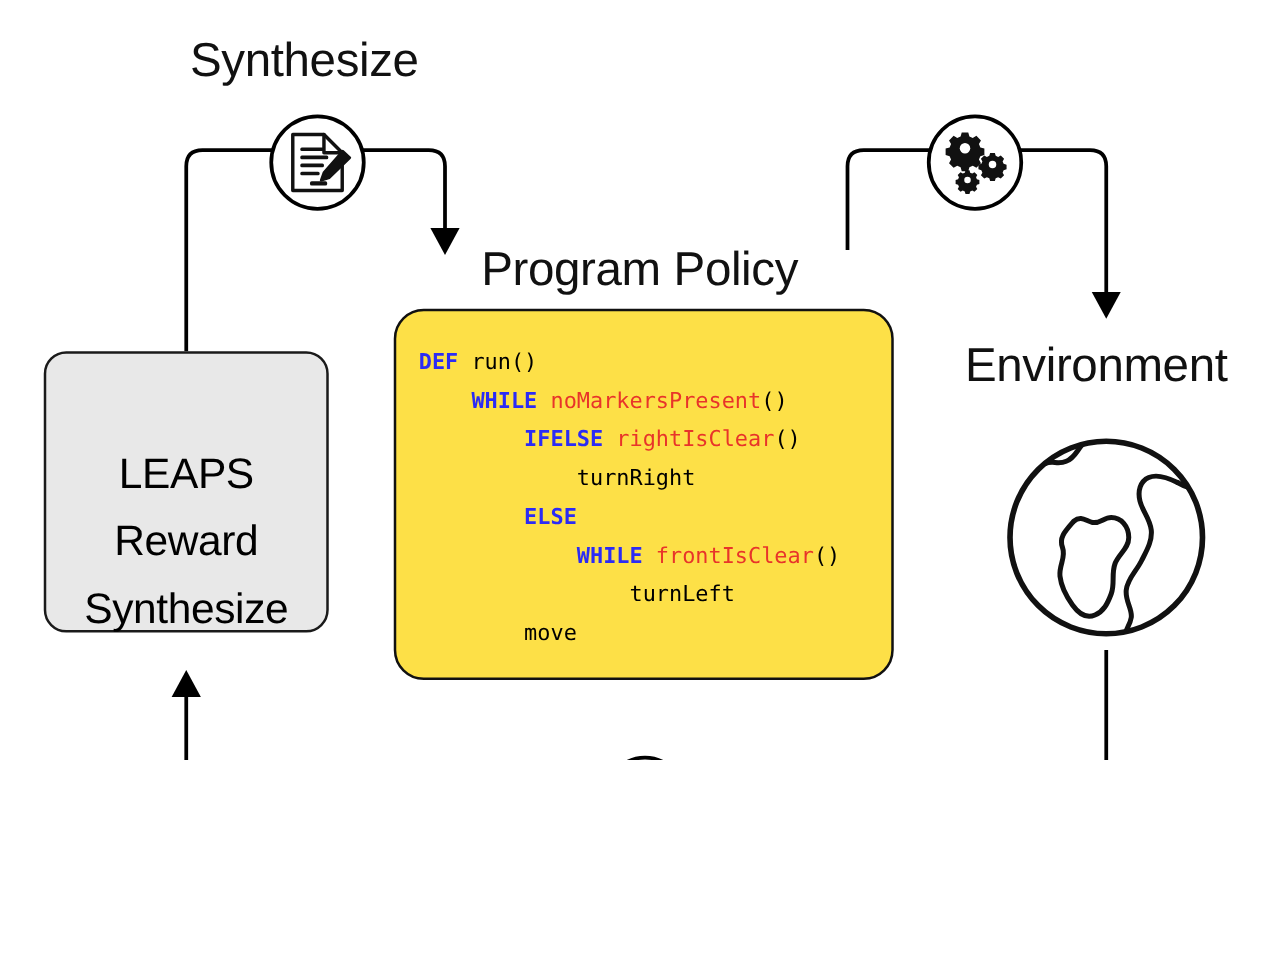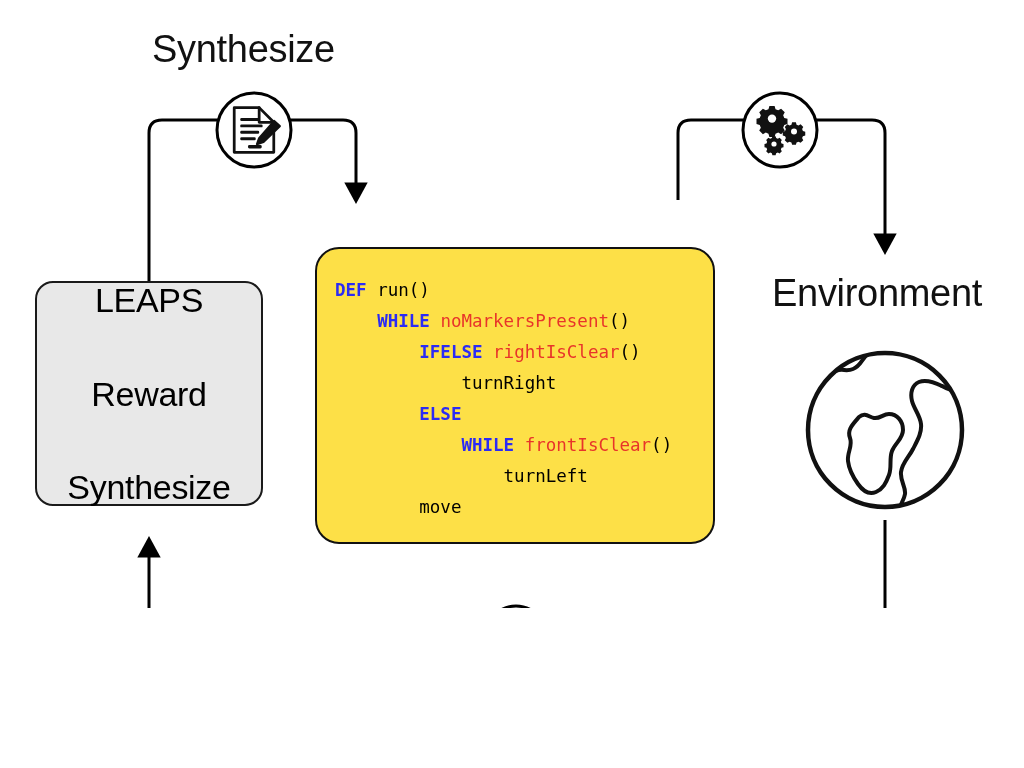--- a/index.html
+++ b/index.html
@@ -40,21 +40,21 @@
     top: 281px;
     width: 228px;
     height: 225px;
     background: #e8e8e8;
     border: 2.5px solid #1a1a1a;
     border-radius: 18px;
     box-sizing: border-box;
     display: flex;
     flex-direction: column;
     align-items: center;
-    justify-content: space-between;
+    justify-content: flex-end;
     gap: 20px;
   }
   #leaps-box .leaps-line {
     font-size: 34px;
     line-height: 1;
     color: #000;
     white-space: nowrap;
     letter-spacing: -0.3px;
   }
 
@@ -188,20 +188,21 @@
 
         <path class="globe-stroke" d="M859,417 C852,425 847,430 850,438 C853,446 847,452 848,461 C849,470 853,477 858,484 C863,491 869,495 876,492 C883,489 886,483 889,475 C892,467 889,459 892,451 C895,443 903,439 903,430 C903,421 897,414 889,414 C883,414 880,419 874,418 C869,417 865,412 859,417 Z"></path>
 
         <path class="globe-stroke" d="M942,386 C934,382 926,379 919,382 C912,385 910,393 912,401 C914,409 920,415 921,424 C922,433 917,441 913,449 C909,457 902,463 901,472 C900,481 906,487 905,494 C904,501 899,505 900,510"></path>
         <path class="globe-stroke" d="M942,386 C949,390 956,392 962,390"></path>
       </g>
     </g>
   </svg>
 
   <div class="abs label" id="label-synthesize">Synthesize</div>
+  <div class="abs label" id="label-program-policy">Program Policy</div>
   <div class="abs label" id="label-environment">Environment</div>
 
   <div class="abs" id="leaps-box">
     <div class="leaps-line">LEAPS</div>
     <div class="leaps-line">Reward</div>
     <div class="leaps-line">Synthesize</div>
   </div>
 
   <div class="abs" id="code-box">
     <div id="code-lines"><div><span class="tok-pl"></span><span class="tok-kw">DEF</span><span class="tok-pl"> run()</span></div><div><span class="tok-pl">    </span><span class="tok-kw">WHILE</span><span class="tok-pl"> </span><span class="tok-fn">noMarkersPresent</span><span class="tok-pl">()</span></div><div><span class="tok-pl">        </span><span class="tok-kw">IFELSE</span><span class="tok-pl"> </span><span class="tok-fn">rightIsClear</span><span class="tok-pl">()</span></div><div><span class="tok-pl">            </span><span class="tok-pl">turnRight</span></div><div><span class="tok-pl">        </span><span class="tok-kw">ELSE</span></div><div><span class="tok-pl">            </span><span class="tok-kw">WHILE</span><span class="tok-pl"> </span><span class="tok-fn">frontIsClear</span><span class="tok-pl">()</span></div><div><span class="tok-pl">                </span><span class="tok-pl">turnLeft</span></div><div><span class="tok-pl">        </span><span class="tok-pl">move</span></div></div>

